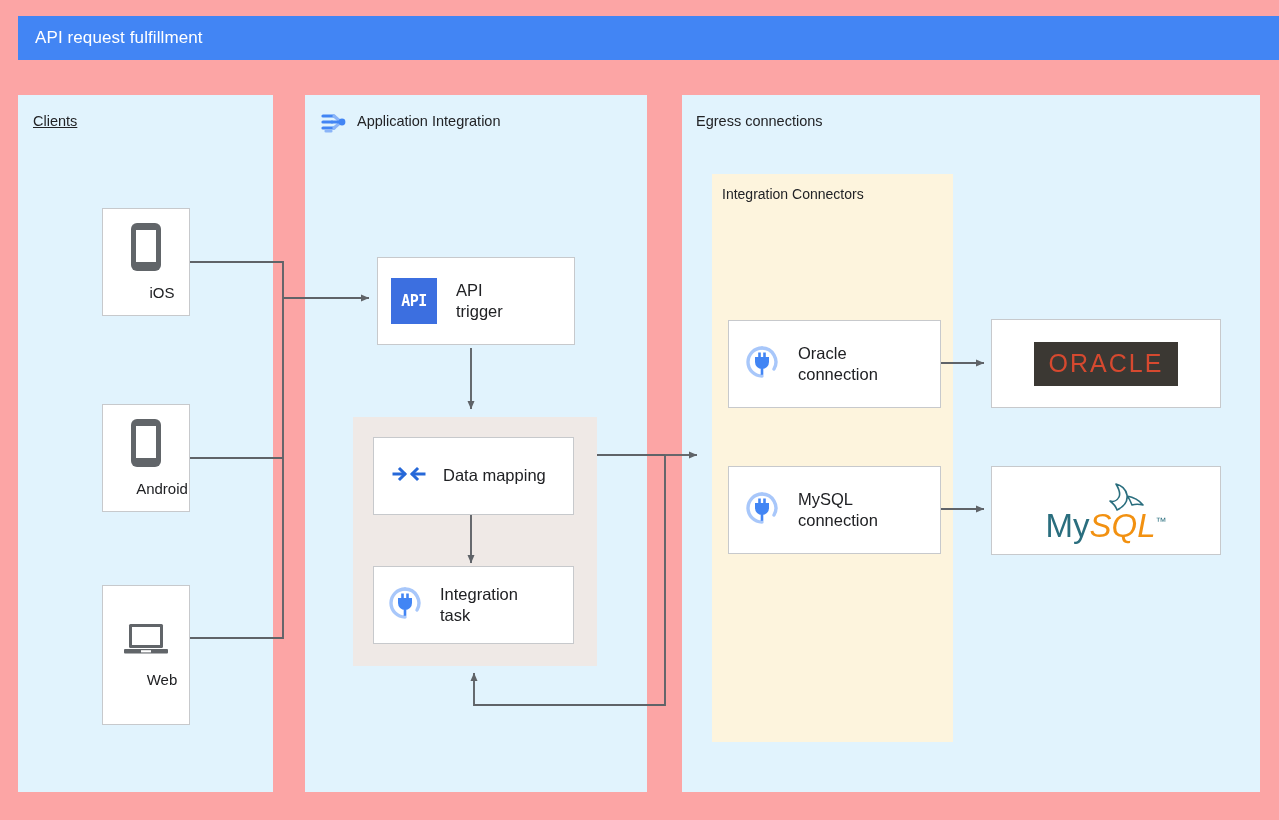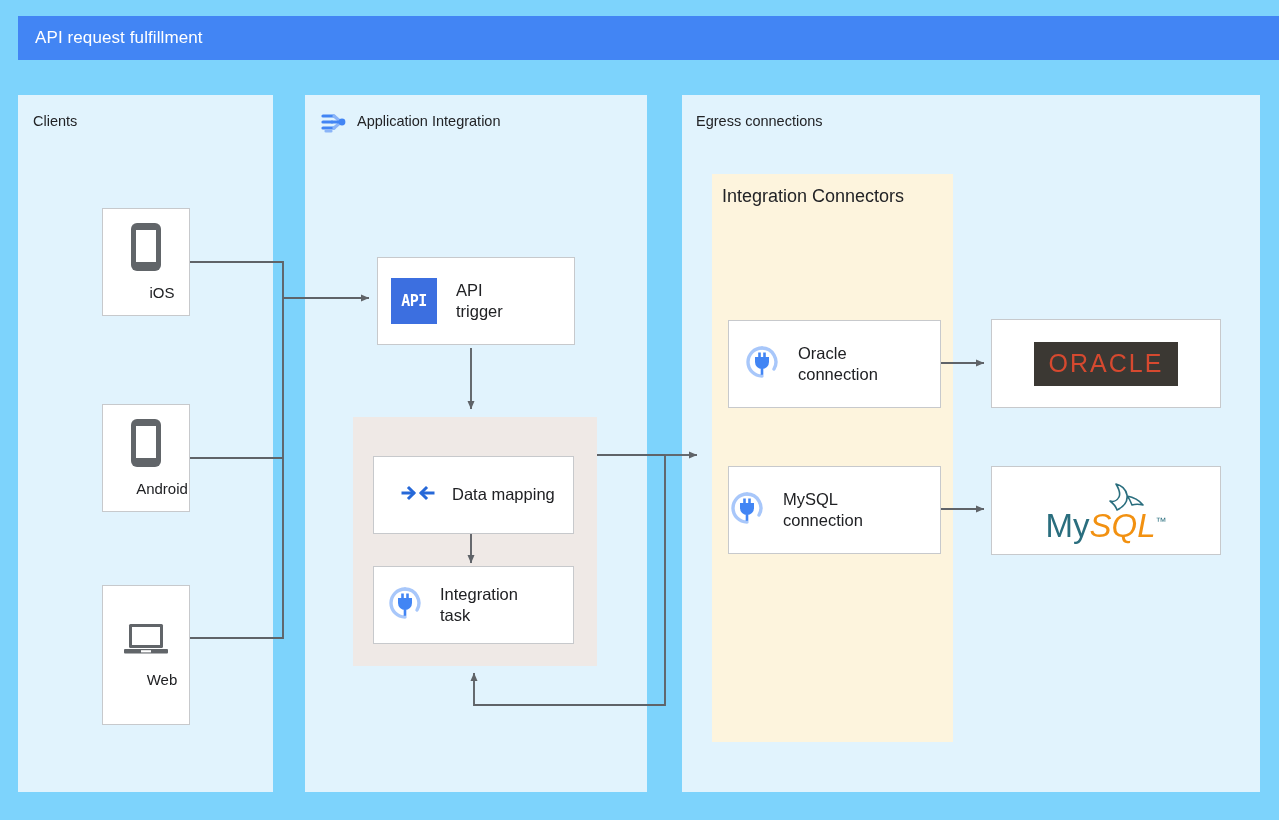--- a/index.html
+++ b/index.html
@@ -5,21 +5,21 @@
   html, body {
     margin: 0;
     padding: 0;
     background: #ECEDEE;
     font-family: "Liberation Sans", sans-serif;
   }
   #canvas {
     position: relative;
     width: 1279px;
     height: 820px;
-    background: #7dd3fc;
+    background: #fca5a5;
     overflow: hidden;
   }
   .abs { position: absolute; box-sizing: border-box; }
 
   
   #title-bar {
     left: 18px; top: 16px; width: 1261px; height: 44px;
     background: #4285F4;
     display: flex; align-items: center;
   }
@@ -68,21 +68,21 @@
   }
 
   
   #task-group {
     background: #EFE9E6;
   }
   #connectors-group {
     background: #FDF4DD;
   }
   #connectors-group-label {
-    font-size: 18px;
+    font-size: 14px;
     color: #222326;
   }
 
   
   .api-badge {
     width: 46px; height: 46px;
     background: #3C6FE0;
     display: flex; align-items: center; justify-content: center;
     flex: none;
   }
@@ -128,21 +128,21 @@
 </head>
 <body>
 
 <div id="canvas">
 
   <div class="abs" id="title-bar">
     <div id="title-text">API request fulfillment</div>
   </div>
 
   <div class="abs panel" style="left:18px; top:95px; width:255px; height:697px;"></div>
-  <div class="abs panel-label" style="left:33px; top:113px;">Clients</div>
+  <div class="abs panel-label" style="left:33px; top:113px;text-decoration:underline;">Clients</div>
 
   <div class="abs panel" style="left:305px; top:95px; width:342px; height:697px;"></div>
   <div class="abs" style="left:317px; top:106px; width:32px; height:32px;">
     <svg width="32" height="32" viewBox="0 0 32 32">
       <g stroke="#4285F4" stroke-width="3.2" fill="none" stroke-linecap="round">
         <path d="M6 10 L17 10"></path>
         <path d="M6 16 L15 16"></path>
         <path d="M6 22 L17 22"></path>
       </g>
       <g stroke="#8AB4F8" stroke-width="3.2" fill="none" stroke-linecap="round">
@@ -227,21 +227,21 @@
   </div>
 
   <div class="abs card" style="left:377px; top:257px; width:198px; height:88px; padding-left:13px; gap:19px;">
     <div class="api-badge">
       <span>API</span>
     </div>
     <div class="card-label">API
 trigger</div>
   </div>
 
-  <div class="abs card" style="left:373px; top:437px; width:201px; height:78px; padding-left:27px; gap:17px;margin-top:19px;">
+  <div class="abs card" style="left:373px; top:437px; width:201px; height:78px; padding-left:18px; gap:17px;">
     <div>
       <svg width="34" height="26" viewBox="0 0 34 26">
         <g stroke="#2668D8" stroke-width="3" fill="none" stroke-linecap="square">
           <path d="M2 13 L12 13"></path>
           <path d="M8 8 L13 13 L8 18"></path>
           <path d="M32 13 L21 13"></path>
           <path d="M25 8 L20 13 L25 18"></path>
         </g>
       </svg>
     </div>
@@ -271,21 +271,21 @@
         <path d="M11 13 h14 v5 a7 7 0 0 1 -14 0 z" fill="#4285F4"></path>
         <rect x="14.2" y="8.5" width="2.6" height="6" fill="#4285F4"></rect>
         <rect x="19.2" y="8.5" width="2.6" height="6" fill="#4285F4"></rect>
         <rect x="16.7" y="24.4" width="2.6" height="6.4" fill="#4285F4"></rect>
       </svg>
     </div>
     <div class="card-label">Oracle
 connection</div>
   </div>
 
-  <div class="abs card" style="left:728px; top:466px; width:213px; height:88px; gap:18px;">
+  <div class="abs card" style="left:728px; top:466px; width:213px; height:88px; padding-left:15px; gap:18px;">
     <div>
       <svg width="36" height="36" viewBox="0 0 36 36">
         <path d="M18 4 a14 14 0 1 0 0 28" fill="none" stroke="#A8C7FA" stroke-width="3.4" stroke-linecap="round"></path>
         <path d="M18 4 a14 14 0 0 1 12 21" fill="none" stroke="#A8C7FA" stroke-width="3.4" stroke-linecap="round"></path>
         <path d="M11 13 h14 v5 a7 7 0 0 1 -14 0 z" fill="#4285F4"></path>
         <rect x="14.2" y="8.5" width="2.6" height="6" fill="#4285F4"></rect>
         <rect x="19.2" y="8.5" width="2.6" height="6" fill="#4285F4"></rect>
         <rect x="16.7" y="24.4" width="2.6" height="6.4" fill="#4285F4"></rect>
       </svg>
     </div>

